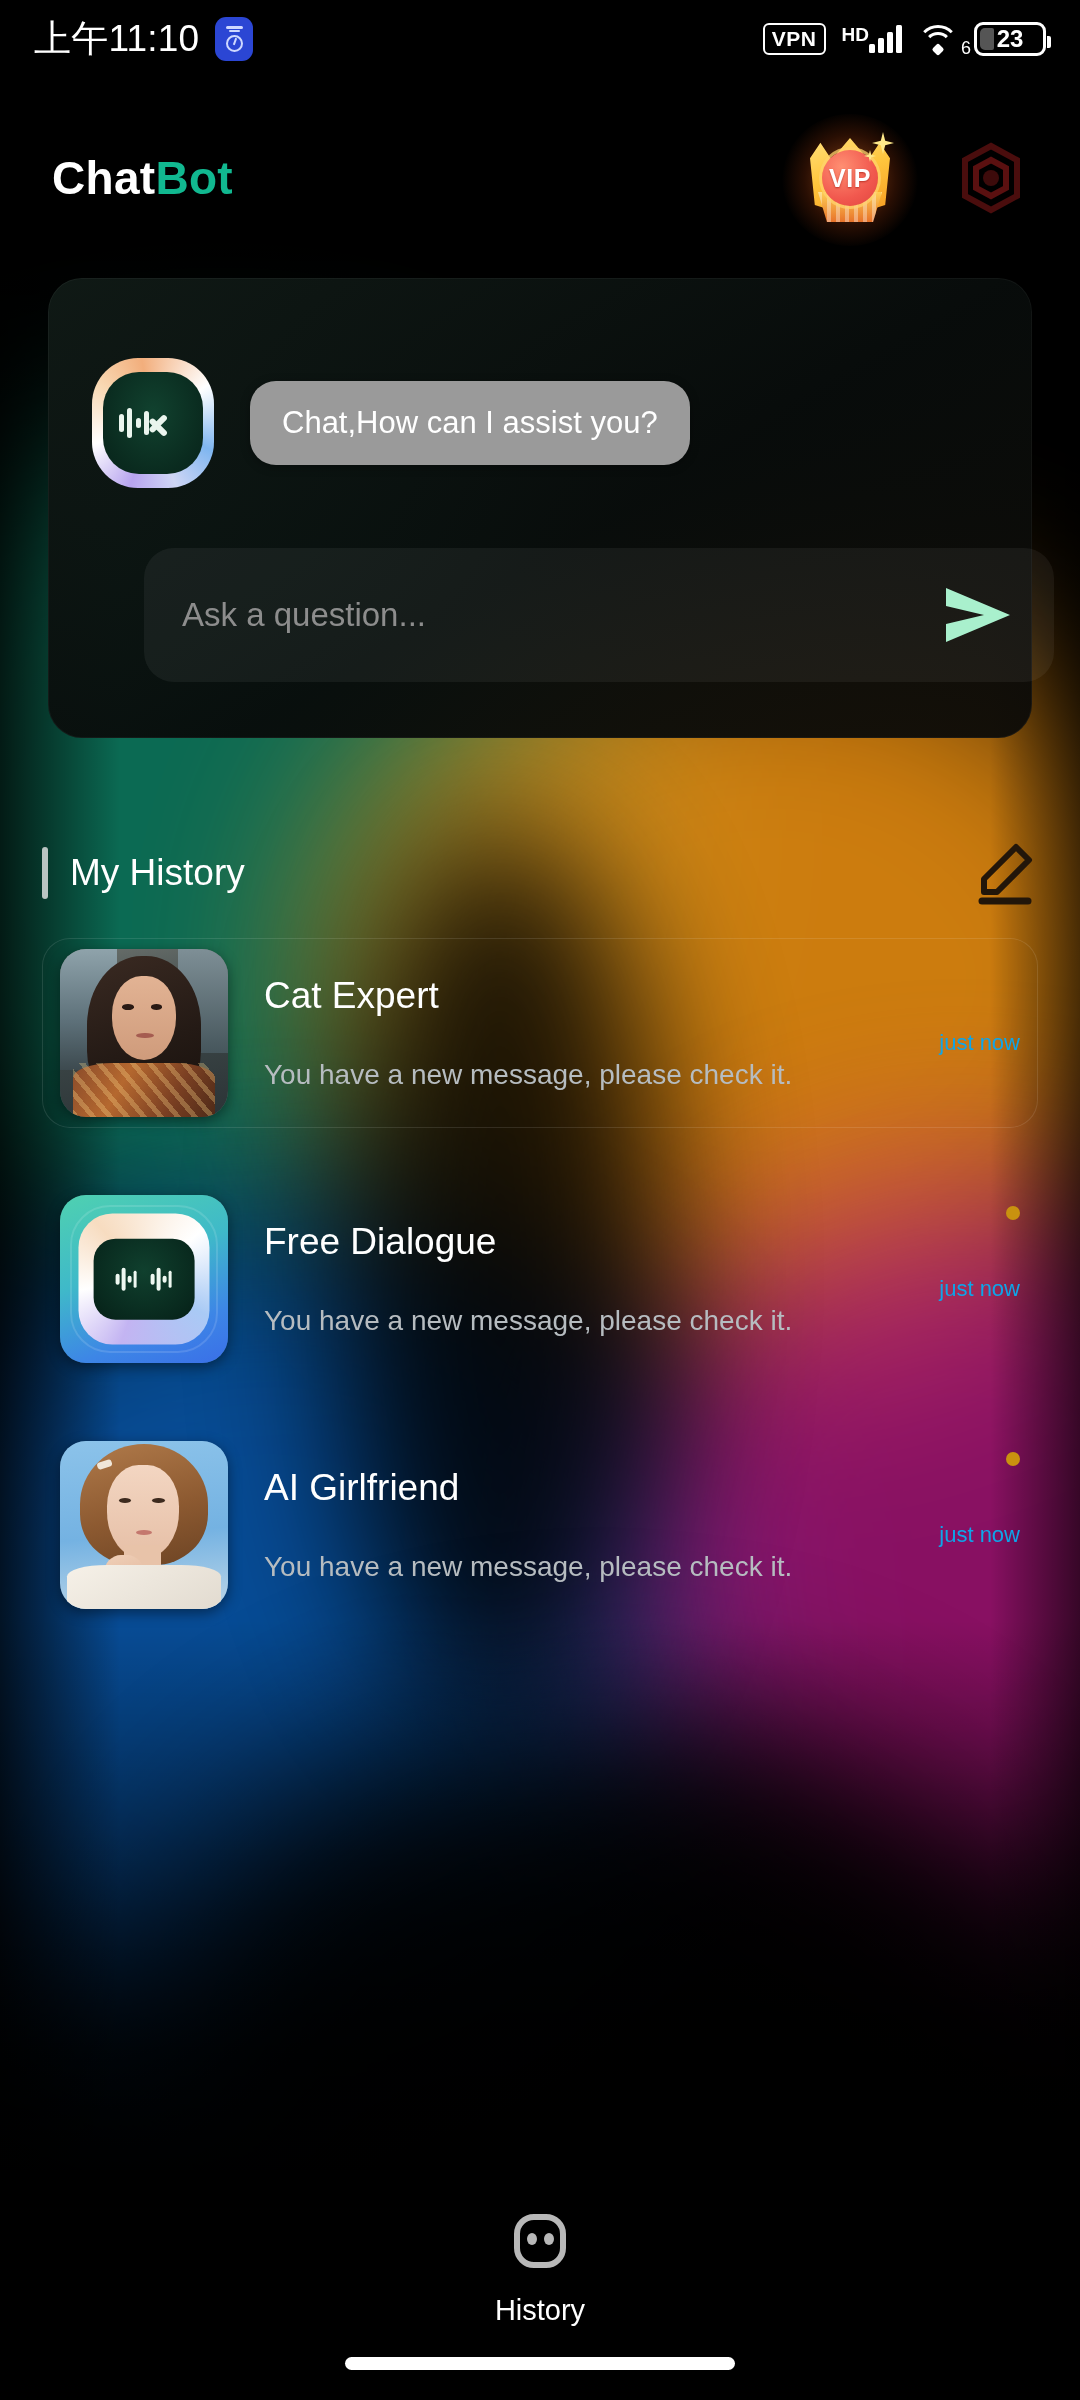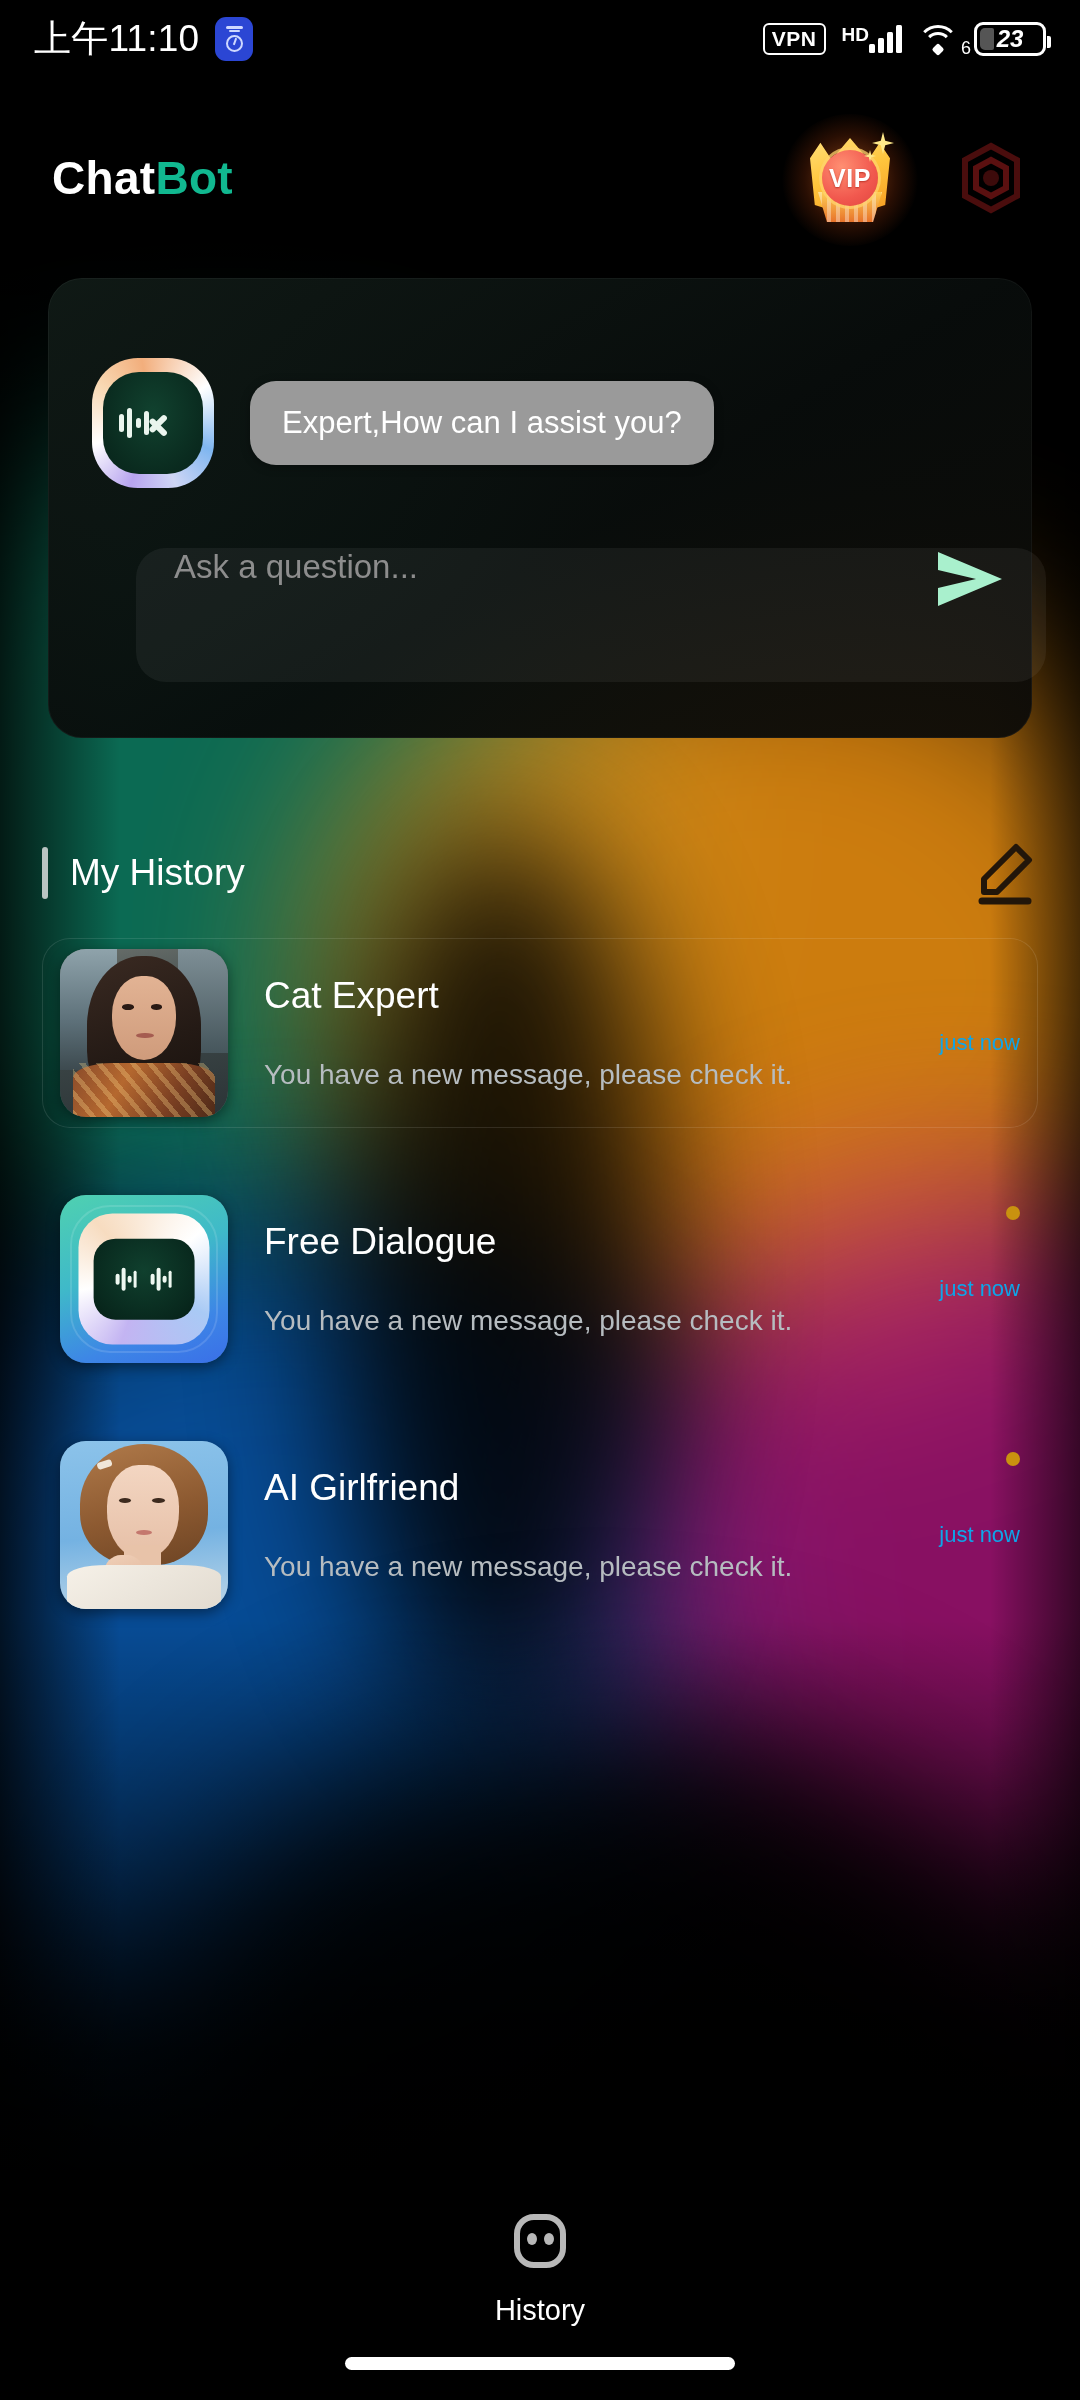--- a/index.html
+++ b/index.html
@@ -67,21 +67,21 @@
   .wifi .a2 { width:28px; height:28px; top:9px; }
   .wifi .dot { position:absolute; left:50%; top:22px; transform:translateX(-50%) rotate(45deg);
                width:9px; height:9px; background:#fff; border-radius:2px; }
   .wifi .six { position:absolute; right:-12px; bottom:-4px; color:#fff; font-size:18px; }
   .battery { position:relative; width:72px; height:34px; border:3px solid #fff; border-radius:9px;
              display:flex; align-items:center; justify-content:center; }
   .battery::after { content:""; position:absolute; right:-8px; top:11px; width:4px; height:12px;
                     background:#fff; border-radius:0 2px 2px 0; }
   .battery .fillpart { position:absolute; left:3px; top:3px; bottom:3px; width:14px;
                        background:#555; border-radius:5px 2px 2px 5px; }
-  .battery .pct { position:relative; color:#fff; font-size:24px; font-weight:bold; z-index:2;font-style:italic; }
+  .battery .pct { position:relative; color:#fff; font-size:24px; font-weight:bold; z-index:2; }
 
   
   .appbar {
     position:absolute; top:128px; left:0; width:1080px; height:100px;
     display:flex; align-items:center; padding:0 52px; z-index:30;
   }
   .brand { font-size:46px; font-weight:bold; letter-spacing:.3px; }
   .brand .w { color:#ffffff; }
   .brand .g { color:#11b890; }
   .appbar-right { margin-left:auto; display:flex; align-items:center; gap:58px; }
@@ -145,23 +145,23 @@
   .chevleft::before { top:8px;  transform:rotate(135deg); transform-origin:left center; }
   .chevleft::after  { top:27px; transform:rotate(-135deg); transform-origin:left center; }
 
   .bubble {
     background:#9a9a9a; color:#ffffff; font-size:31px;
     padding:24px 32px; border-radius:26px; white-space:nowrap;
     box-shadow:0 2px 10px rgba(0,0,0,.35);
   }
 
   .askbar {
-    position:absolute; left:88px; top:270px; width:910px; height:134px;
+    position:absolute; left:96px; top:270px; width:910px; height:134px;
     background:rgba(255,255,255,.055); border-radius:30px;
-    display:flex; padding:0 38px;
+    display:flex; align-items:center; padding:0 38px;
   }
   .askbar .ph { color:#8d8d8d; font-size:33px; flex:1; }
   .sendbtn { width:76px; height:62px; position:relative; flex-shrink:0; }
 
   
   .histhead {
     position:absolute; left:42px; top:838px; width:996px; height:70px;
     display:flex; align-items:center; z-index:20;
   }
   .histhead .accent { width:6px; height:52px; background:#b9c4c2; border-radius:3px; margin-right:22px; }
@@ -342,21 +342,21 @@
         <span class="inner">
           <span class="wavegrp">
               <i></i>
               <i></i>
               <i></i>
               <i></i>
             </span>
           <span class="chevleft"></span>
         </span>
       </div>
-      <div class="bubble">Expert,How can I assist you?</div>
+      <div class="bubble">Chat,How can I assist you?</div>
     </div>
 
     <div class="askbar">
       <span class="ph">Ask a question...</span>
       <span class="sendbtn">
         <svg viewBox="0 0 76 62" fill="none">
           <path d="M6 4 L70 31 L6 58 L6 40 L44 31 L6 22 Z" fill="#a9f0cd"></path>
         </svg>
       </span>
     </div>

